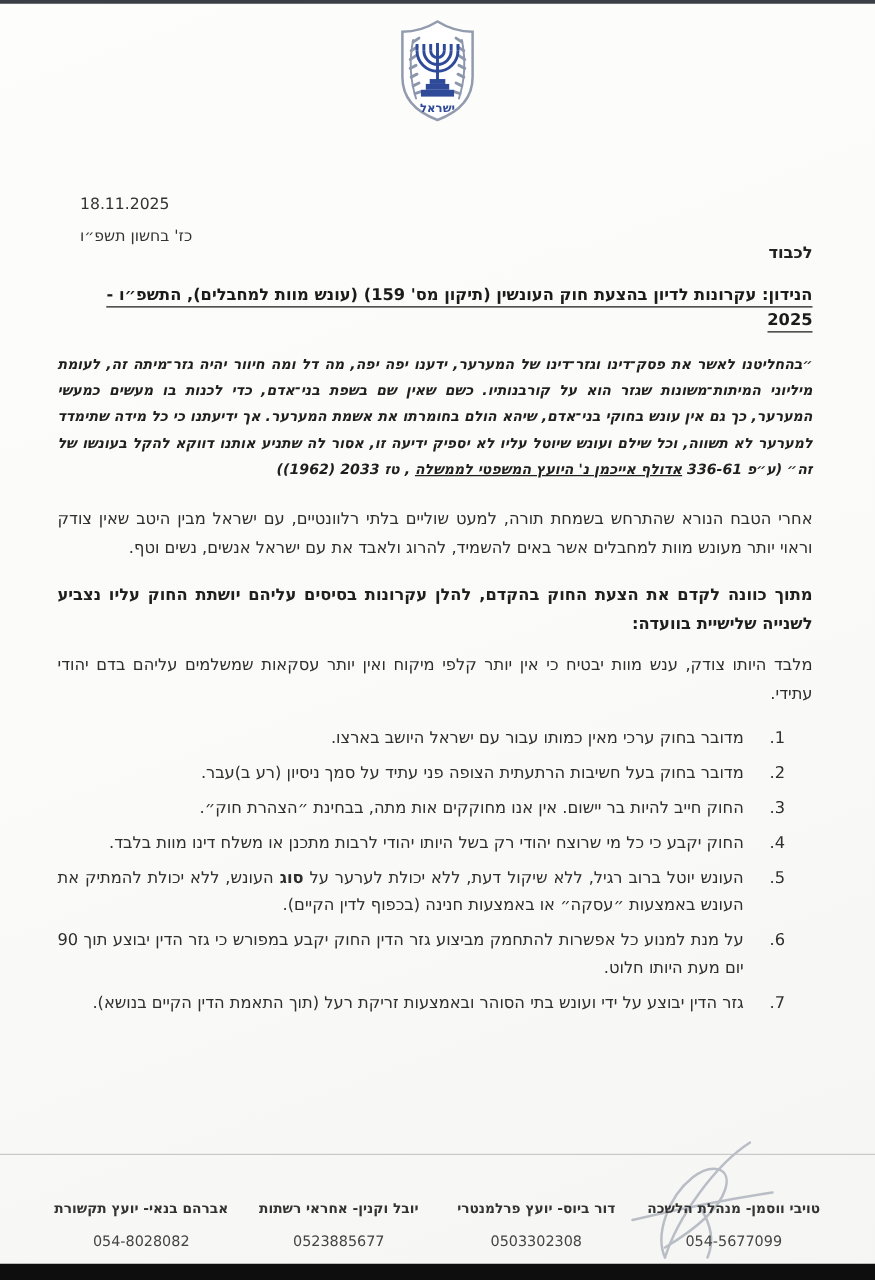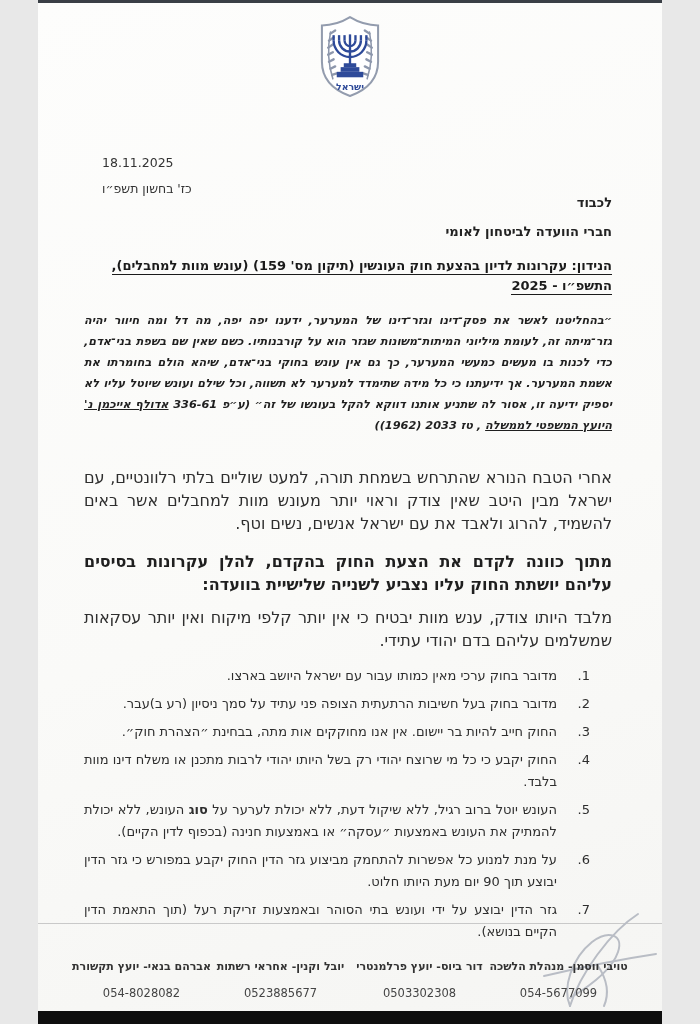--- a/index.html
+++ b/index.html
@@ -1,17 +1,17 @@
 <!DOCTYPE html>
 <html lang="he"><head>
 <meta charset="utf-8">
 <style>
   html,body { margin:0; padding:0; background:#e8e8e8; }
   .page {
-    position:relative; width:624px; height:1024px; margin:0 auto;
+    position:relative; width:700px; height:1024px; margin:0 auto;
     background:linear-gradient(160deg,#fdfdfc 0%, #fafaf8 55%, #f5f5f3 100%);
     overflow:hidden; direction:rtl;
     font-family:"DejaVu Sans","Liberation Sans",sans-serif;
     color:#2e2e2e;
   }
   .edge-top { position:absolute; top:0; left:0; right:0; height:3px; background:#3a3f46; }
   .edge-bottom { position:absolute; bottom:0; left:0; right:0; height:13px; background:#0e0e0e; }
 
   .letterhead { text-align:center; padding-top:13px; }
   .letterhead svg { display:block; margin:0 auto; }
@@ -29,21 +29,21 @@
 
   .subject { margin-top:17px; font-weight:bold; font-size:13px; color:#1b1b1b; }
   .subject span { border-bottom:1.5px solid #1b1b1b; padding-bottom:1px; display:inline; line-height:1.5; }
 
   .quote {
     margin:15px 0 0 0; font-size:11.3px; font-weight:bold; font-style:italic;
     line-height:21px; text-align:justify; color:#1f1f1f;
   }
   .quote .case-name { text-decoration:underline; }
 
-  .para { margin:30px 0 0 0; font-size:16px; line-height:23px; text-align:justify; color:#2e2e2e; }
+  .para { margin:18px 0 0 0; font-size:13px; line-height:23px; text-align:justify; color:#2e2e2e; }
   .para.second { margin-top:10px; }
   .para.lead { margin-top:15px; font-weight:bold; color:#1f1f1f; }
 
   ol.principles { list-style:none; margin:13px 0 0 0; padding:0 22px 0 0; }
   ol.principles li { display:flex; font-size:13px; line-height:22px; margin-bottom:6px; color:#2e2e2e; }
   ol.principles .num { width:33px; flex-shrink:0; }
   ol.principles .itext { flex:1; text-align:justify; }
 
   .rule { position:absolute; left:0; right:0; top:923px; height:1px; background:#c9c9c9; }
 
@@ -108,21 +108,20 @@
   </header>
 
   <div class="dates">
     <div class="greg">18.11.2025</div>
     <div class="heb">כז' בחשון תשפ״ו</div>
   </div>
 
   <div class="content">
     <div class="addressee">
       <div>לכבוד</div>
-      <div class="to-line">חברי הוועדה לביטחון לאומי</div>
     </div>
 
     <div class="subject">
       <span>הנידון: עקרונות לדיון בהצעת חוק העונשין (תיקון מס' 159) (עונש מוות למחבלים), התשפ״ו - 2025</span>
     </div>
 
     <p class="quote"><span>״בהחליטנו לאשר את פסק־דינו וגזר־דינו של המערער, ידענו יפה יפה, מה דל ומה חיוור יהיה גזר־מיתה זה, לעומת מיליוני המיתות־משונות שגזר הוא על קורבנותיו. כשם שאין שם בשפת בני־אדם, כדי לכנות בו מעשים כמעשי המערער, כך גם אין עונש בחוקי בני־אדם, שיהא הולם בחומרתו את אשמת המערער. אך ידיעתנו כי כל מידה שתימדד למערער לא תשווה, וכל שילם ועונש שיוטל עליו לא יספיק ידיעה זו, אסור לה שתניע אותנו דווקא להקל בעונשו של זה״ </span><span>(ע״פ 336-61 </span><span class="case-name">אדולף אייכמן נ' היועץ המשפטי לממשלה</span><span> , טז 2033 (1962))</span></p>
 
     <p class="para">אחרי הטבח הנורא שהתרחש בשמחת תורה, למעט שוליים בלתי רלוונטיים, עם ישראל מבין היטב שאין צודק וראוי יותר מעונש מוות למחבלים אשר באים להשמיד, להרוג ולאבד את עם ישראל אנשים, נשים וטף.</p>
     <p class="para lead">מתוך כוונה לקדם את הצעת החוק בהקדם, להלן עקרונות בסיסים עליהם יושתת החוק עליו נצביע לשנייה שלישיית בוועדה:</p>

